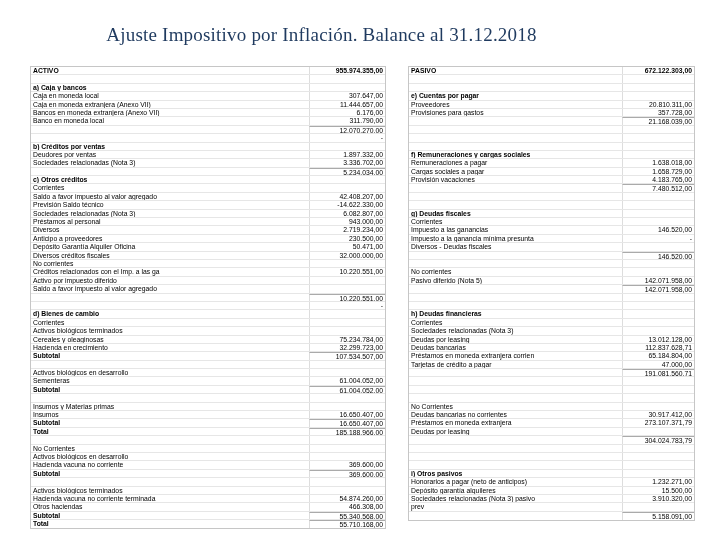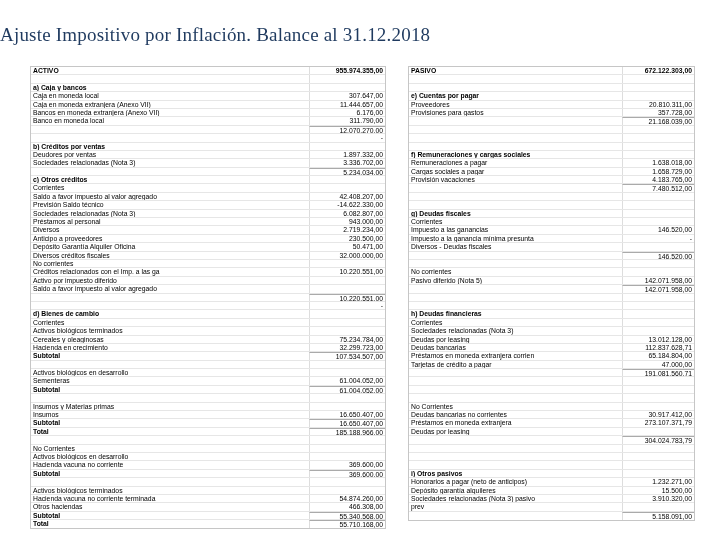--- a/index.html
+++ b/index.html
@@ -1,18 +1,18 @@
 <!DOCTYPE html>
 <html><head>
 <meta charset="utf-8">
 <style>
   html,body{margin:0;padding:0;background:#fff;}
   .slide{position:relative;width:720px;height:540px;background:#ffffff;overflow:hidden;
          font-family:"Liberation Sans",sans-serif;color:#000;}
-  .slide-title{position:absolute;top:24px;left:0;width:643px;
+  .slide-title{position:absolute;top:24px;left:0;width:643px;text-align:center;
          font-family:"Liberation Serif",serif;font-weight:400;color:#1f3a5f;
          font-size:19px;margin:0;letter-spacing:.2px;}
   .fin-table{position:absolute;top:66px;font-size:6.8px;line-height:8.2px;
          border:1px solid #c6c6c6;background:#fff;box-sizing:border-box;}
   .fin-table *{box-sizing:border-box;}
   .fin-table.left{left:30px;width:356px;}
   .fin-table.right{left:408px;width:287px;}
   .row{display:flex;height:8.4px;border-bottom:1px solid #e6e6e6;white-space:nowrap;}
   .row:last-child{border-bottom:none;}
   .lbl{flex:1;overflow:hidden;padding-left:2px;}

